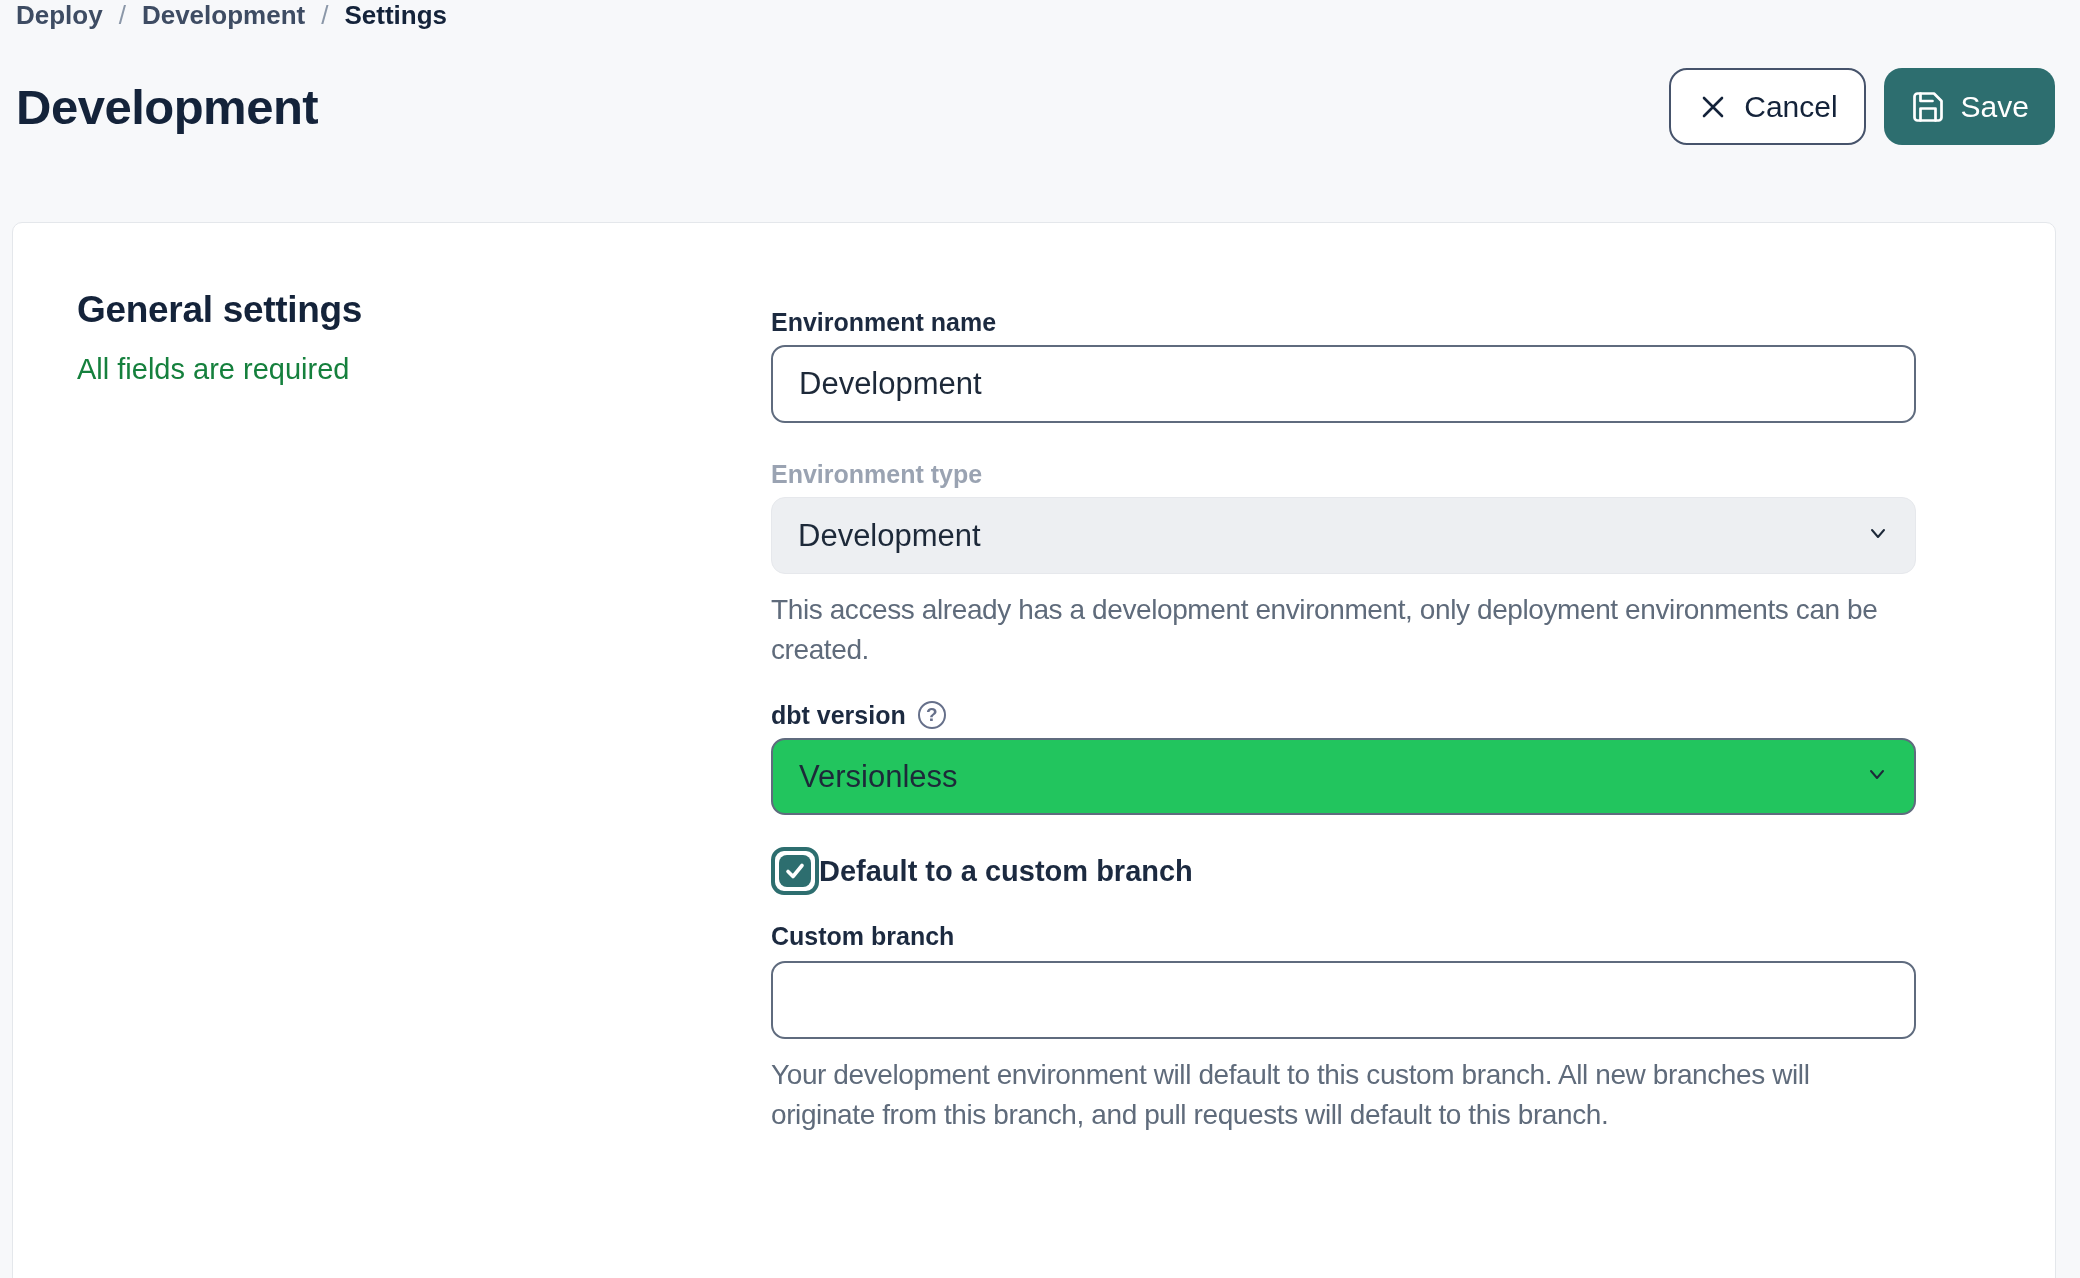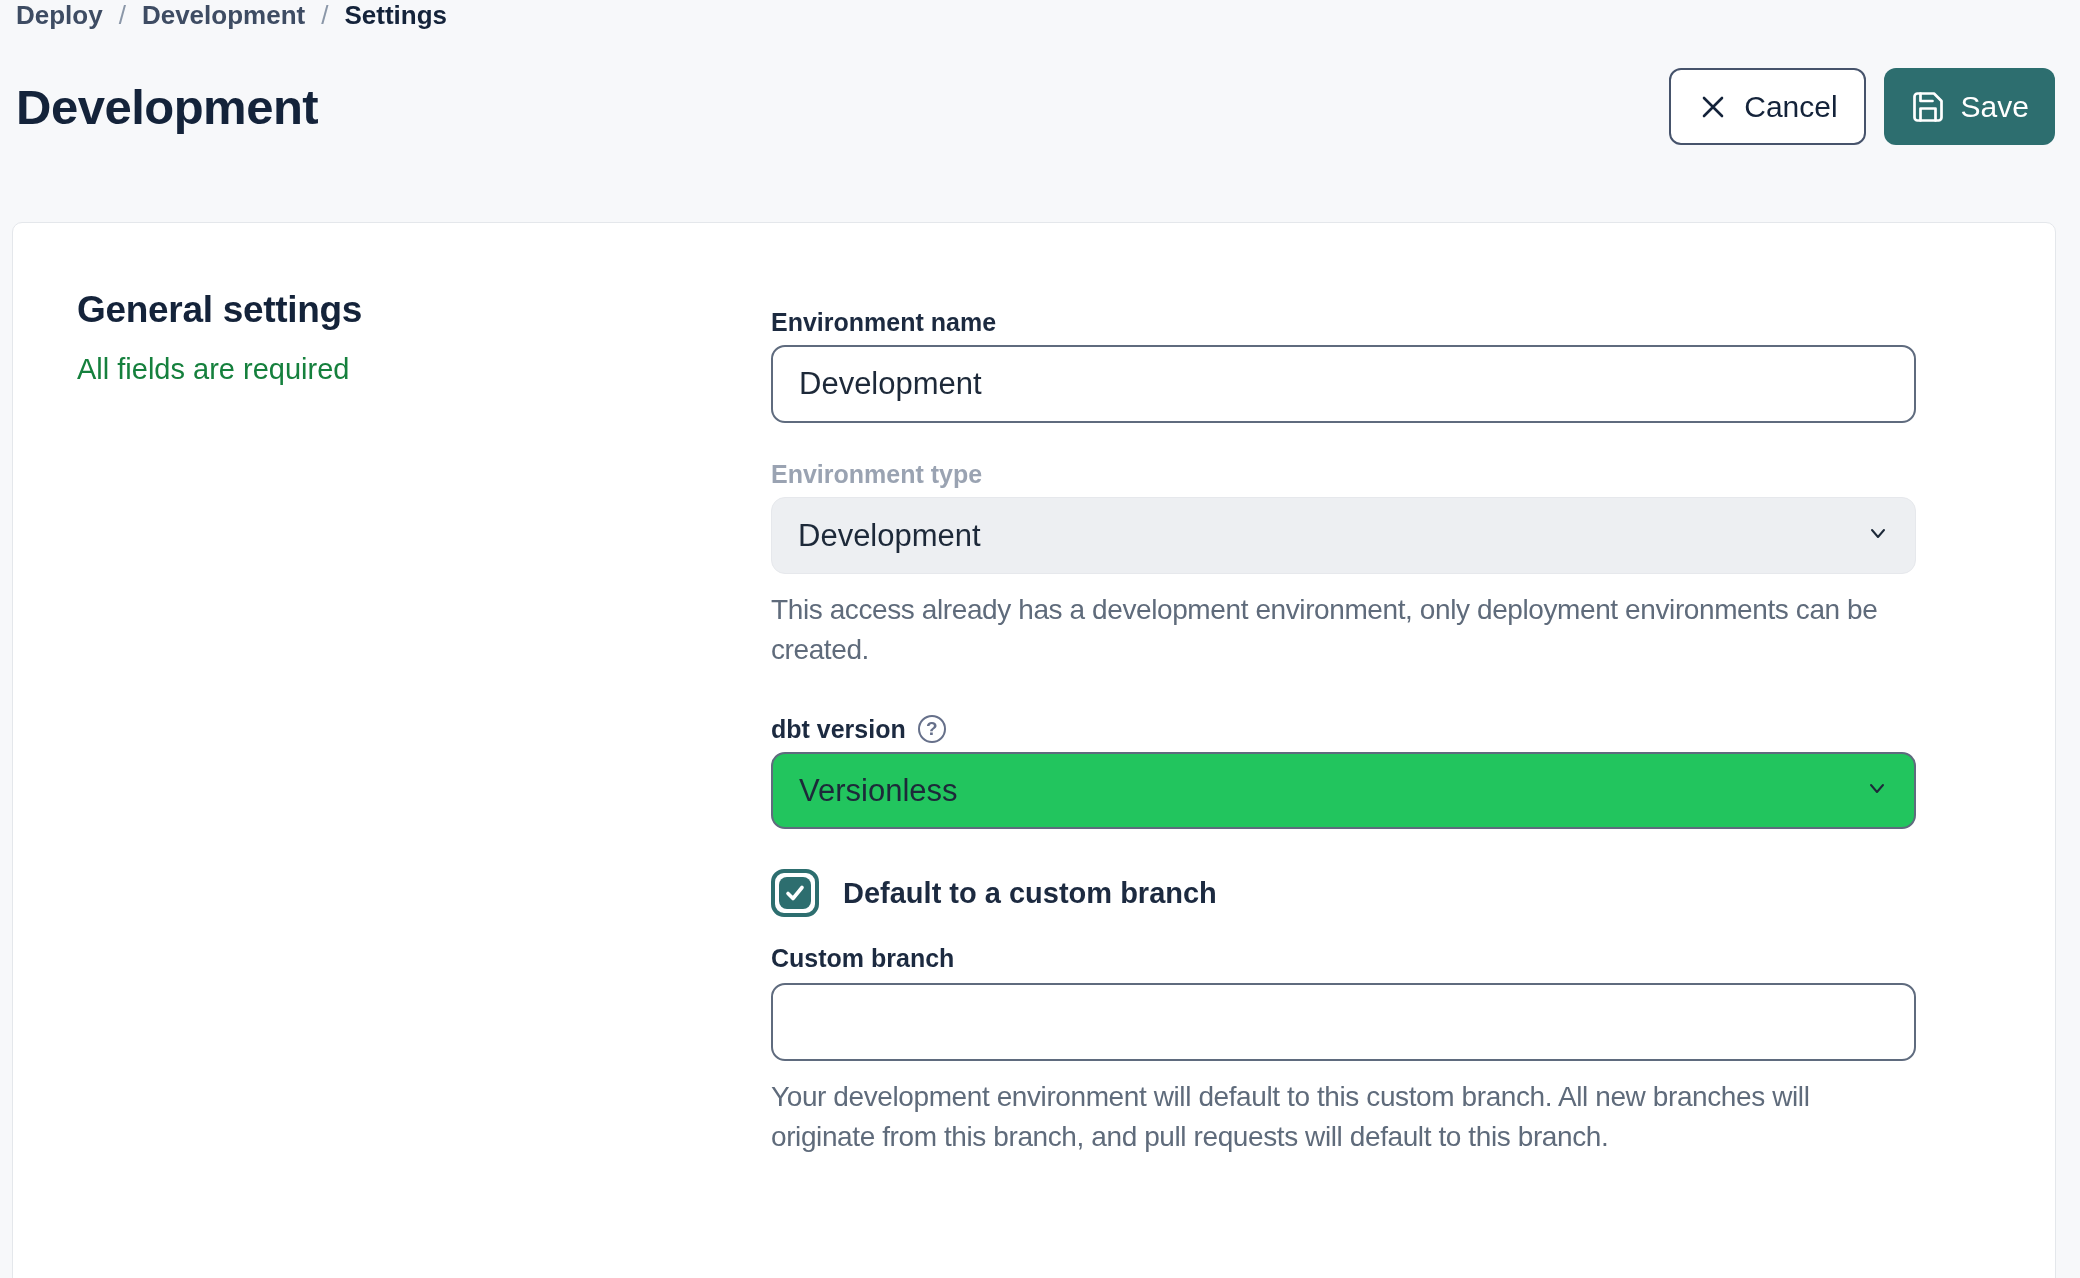--- a/index.html
+++ b/index.html
@@ -25,21 +25,21 @@
   
   .page-header {
     position:absolute; top:68px; left:16px; right:25px;
     display:flex; align-items:center; justify-content:space-between;
   }
   .page-title { font-size:49px; font-weight:700; color:#14233a; letter-spacing:-0.5px; }
   .header-actions { display:flex; align-items:center; gap:18px; }
   .btn {
     display:flex; align-items:center; gap:15px;
     height:77px; padding:0 26px;
-    border-radius:12px; font-size:30px; cursor:pointer;
+    border-radius:18px; font-size:30px; cursor:pointer;
     border:none; font-family:inherit;
   }
   .btn-cancel {
     background:#ffffff; color:#14233a;
     border:2px solid #46536b;
   }
   .btn-save {
     background:#2d6e6f; color:#ffffff;
   }
   .btn svg { display:block; }
@@ -83,26 +83,26 @@
   .select.disabled {
     background:#edeff2; border:1px solid #e6e8ec; cursor:default;
   }
   .helper {
     margin-top:16px;
     font-size:28px; letter-spacing:-0.4px;
     line-height:40px; color:#5f6b7b;
     max-width:1150px;
   }
   .gap-lg { margin-top:36px; }
-  .gap-md { margin-top:44px; }
+  .gap-md { margin-top:30px; }
 
   
   .checkbox-row {
-    margin-top:40px;
-    display:flex; align-items:center; gap:24px;
+    margin-top:32px;
+    display:flex; align-items:center; 
   }
   .checkbox {
     width:48px; height:48px;
     border:4px solid #2d6e6f; border-radius:13px;
     background:#fff;
     display:flex; align-items:center; justify-content:center;
     cursor:pointer; flex:0 0 auto;
   }
   .checkbox-inner {
     width:32px; height:32px; border-radius:8px;

